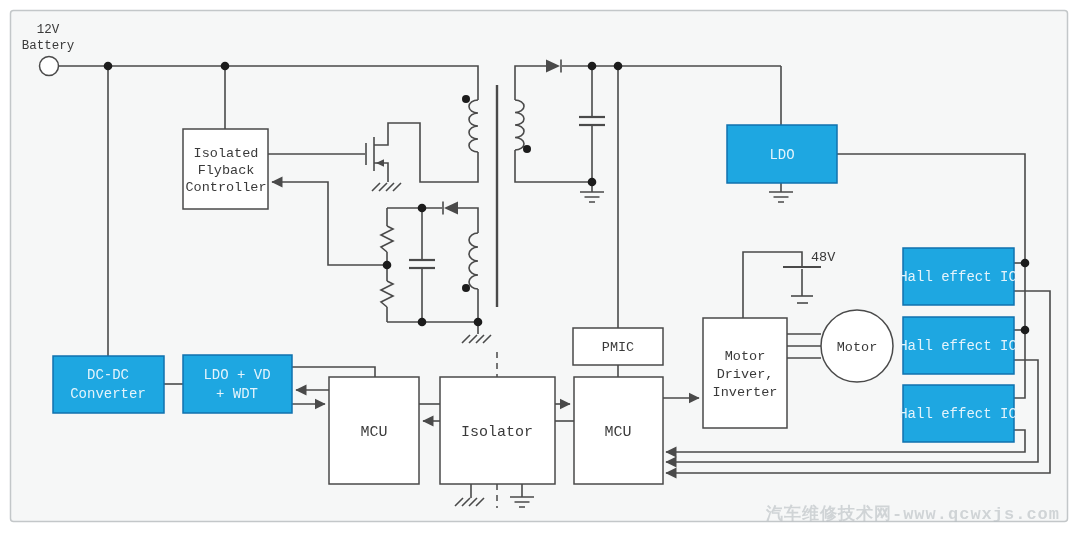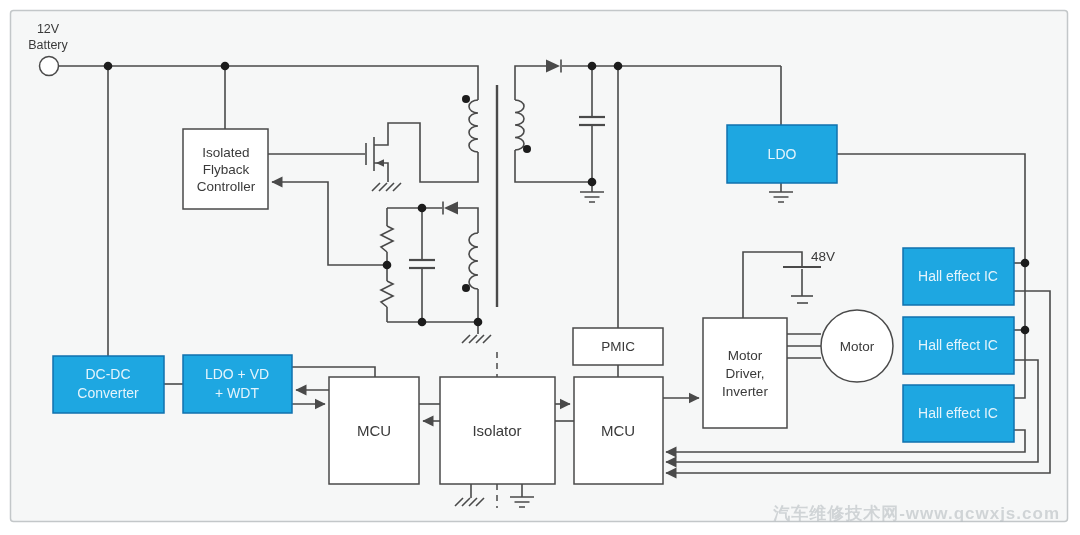--- a/index.html
+++ b/index.html
@@ -1,16 +1,16 @@
 <!DOCTYPE html>
 <html style="--block-blue: #1EA7E1; --block-blue-border: #1172AE; --wire: #4A4A4A; --panel-bg: #F6F7F7; --panel-border: #C3C7C9; --text: #3A3A3A; --block-text-light: #E4F4FC; --watermark: #B9BFC3;"><head>
 <meta charset="utf-8">
 <style>
   html,body{margin:0;padding:0;background:#ffffff;}
-  .stage{width:1080px;height:535px;position:relative;font-family:Liberation Sans, sans-serif;}
+  .stage{width:1080px;height:535px;position:relative;font-family:Liberation Mono, monospace;}
   svg{display:block;}
   .wire{stroke:var(--wire);stroke-width:1.6;fill:none;}
   .thick{stroke-width:2.4;}
   .plate{stroke:var(--wire);stroke-width:2.2;fill:none;}
   .dashed{stroke-dasharray:6 5;stroke-width:1.5;}
   .boxw{fill:#ffffff;stroke:var(--wire);stroke-width:1.5;}
   .boxb{fill:var(--block-blue);stroke:var(--block-blue-border);stroke-width:1.5;}
   .dot{fill:#1c1c1c;stroke:none;}
   .tri{fill:var(--wire);stroke:none;}
   .lbl{fill:var(--text);font-size:13.5px;text-anchor:middle;}

